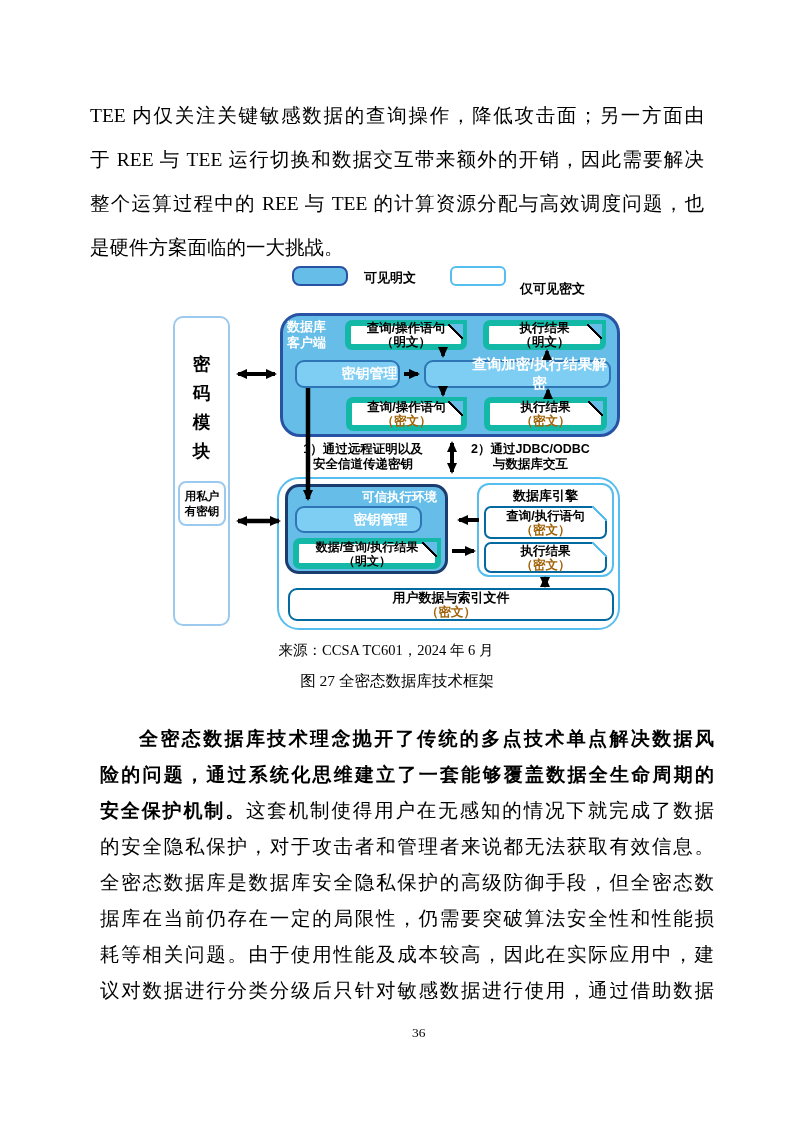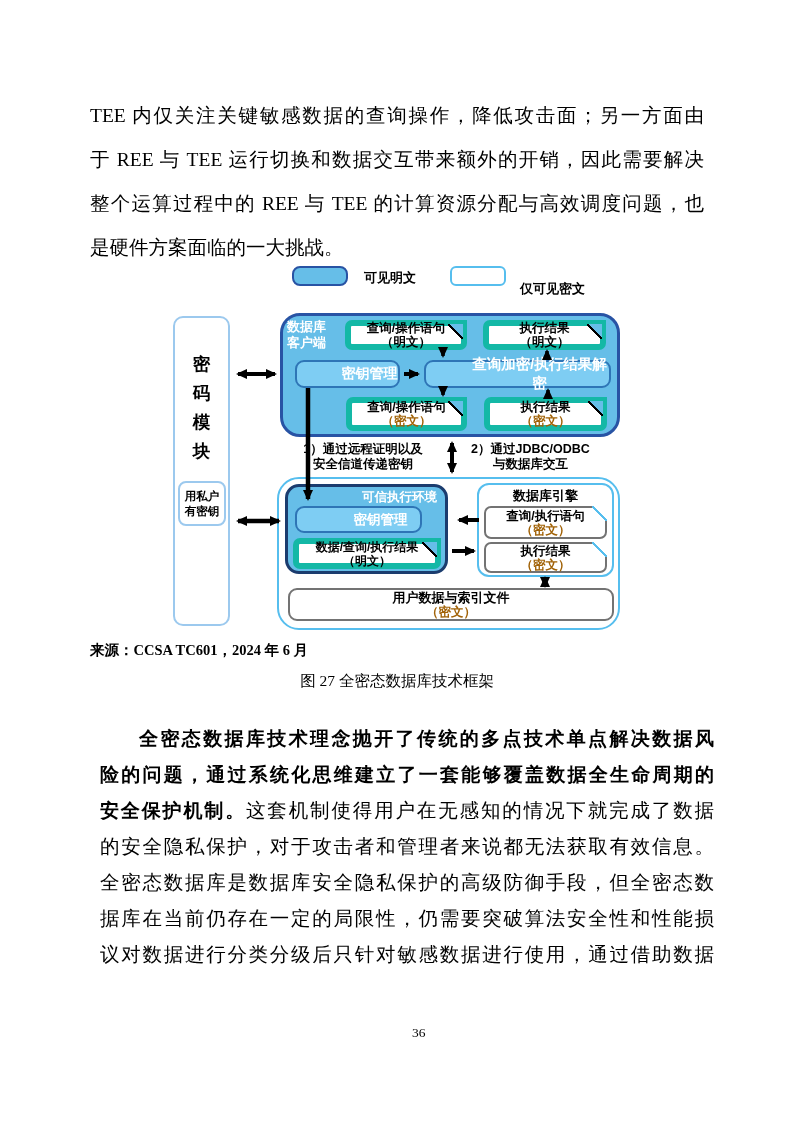--- a/index.html
+++ b/index.html
@@ -9,39 +9,39 @@
   
   .para{position:absolute;}
   .para-top{left:90px;top:94px;width:614px;font-size:19.5px;line-height:44px;}
   .para-main{left:100px;top:709px;width:614px;font-size:19.5px;line-height:36px;margin-top:12px;}
   .tline{text-align:justify;text-align-last:justify;text-justify:inter-character;white-space:nowrap;}
   .tline.wrap{white-space:normal;}
   .tline.last{text-align-last:left;}
   .indent{text-indent:39px;}
   .b{font-family:"Liberation Sans","DejaVu Sans",sans-serif;font-weight:700;font-size:19px;}
 
-  .source{position:absolute;left:90px;top:641px;width:592px;text-align:left;font-size:14.5px;font-weight:bold;}
+  .source{position:absolute;left:90px;top:641px;width:592px;text-align:center;font-size:14.5px;}
   .caption{position:absolute;left:90px;top:671px;width:614px;text-align:center;font-size:15.5px;}
   .pagenum{position:absolute;left:412px;top:1025px;font-size:13.5px;}
 
   
   .sw{position:absolute;box-sizing:border-box;border-radius:8px;}
   .sw1{left:292px;top:266px;width:56px;height:20px;background:#66BEE8;border:2.5px solid #2853A4;}
   .sw2{left:450px;top:266px;width:56px;height:20px;background:#fff;border:2px solid #56BEEE;border-radius:6px;}
   .leglab{position:absolute;font:700 13px "Liberation Sans","DejaVu Sans",sans-serif;}
   .lab1{left:364px;top:269px;}
   .lab2{left:520px;top:280px;}
 
   
   .dg{position:absolute;left:0;top:0;width:793px;height:1122px;pointer-events:none;}
   .abs{position:absolute;box-sizing:border-box;}
   .box{display:flex;flex-direction:column;align-items:center;justify-content:center;text-align:center;
        font-family:"Liberation Sans","DejaVu Sans",sans-serif;}
   .wbox{background:#fff;border:6px solid #14b8a6;border-radius:7px;}
-  .skybox{background:#fff;border:2px solid #737373;border-radius:7px;}
+  .skybox{background:#fff;border:2px solid #0369a1;border-radius:7px;}
   .bluebox{background:#7ECDF3;border:2.5px solid #2E75B6;border-radius:9px;color:#fff;font-weight:700;padding-left:44px;}
   .l1{font-weight:700;font-size:12.5px;line-height:14px;color:#000;}
   .l2{font-weight:700;font-size:12.5px;line-height:14px;}
   .plain{color:#000;}
   .cipher{color:#a16207;}
 
   
   .snip{border-top-right-radius:0;}
   .snip::after{content:"";position:absolute;top:-2px;right:-2px;width:15px;height:15px;
      background:linear-gradient(to bottom left,
@@ -190,17 +190,18 @@
   <div class="source">来源：CCSA TC601，2024 年 6 月</div>
   <div class="caption">图 27 全密态数据库技术框架</div>
 
   <div class="para para-main">
     <div class="tline b indent">全密态数据库技术理念抛开了传统的多点技术单点解决数据风</div>
     <div class="tline b">险的问题，通过系统化思维建立了一套能够覆盖数据全生命周期的</div>
     <div class="tline wrap"><span class="b">安全保护机制。</span><span>这套机制使得用户在无感知的情况下就完成了数据</span></div>
     <div class="tline">的安全隐私保护，对于攻击者和管理者来说都无法获取有效信息。</div>
     <div class="tline">全密态数据库是数据库安全隐私保护的高级防御手段，但全密态数</div>
     <div class="tline">据库在当前仍存在一定的局限性，仍需要突破算法安全性和性能损</div>
+    <div class="tline">耗等相关问题。由于使用性能及成本较高，因此在实际应用中，建</div>
     <div class="tline">议对数据进行分类分级后只针对敏感数据进行使用，通过借助数据</div>
   </div>
 
   <div class="pagenum">36</div>
 </div>
 
 </body></html>

